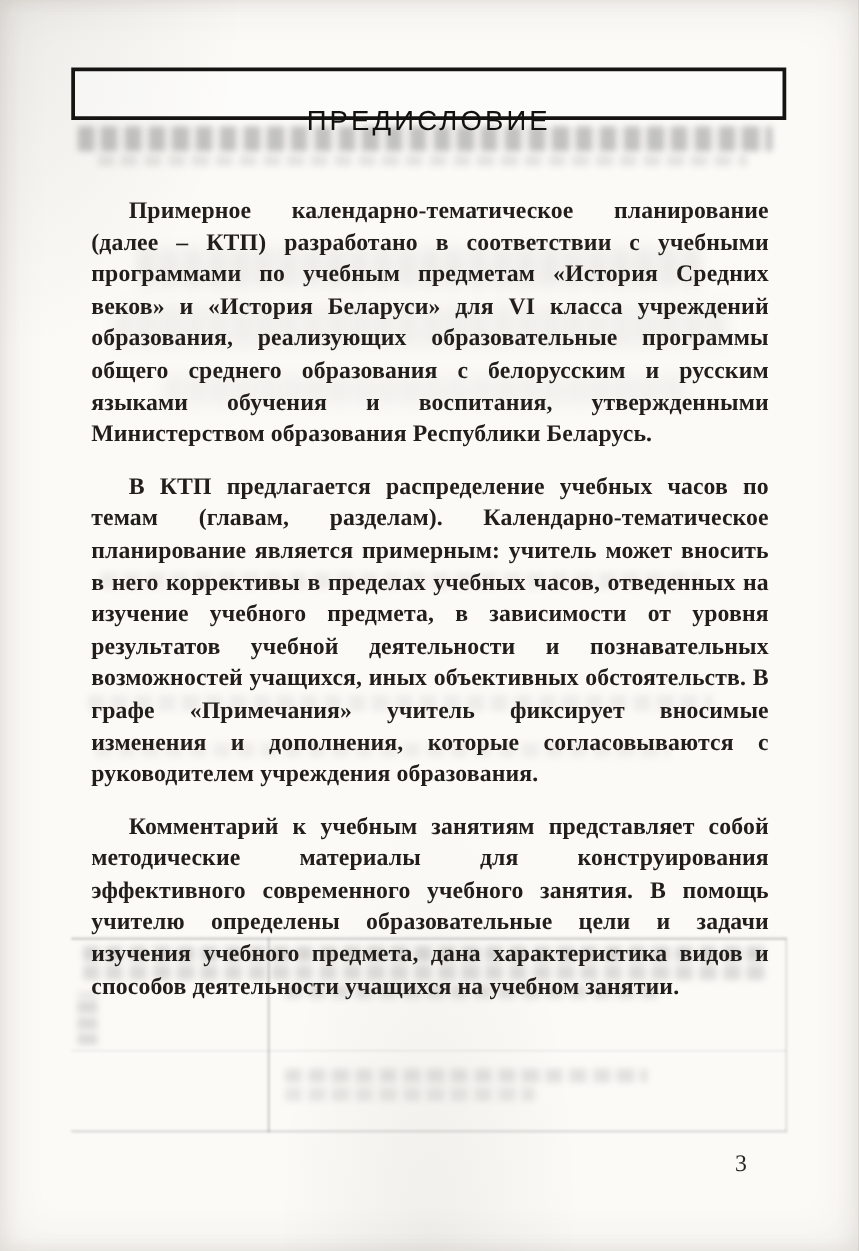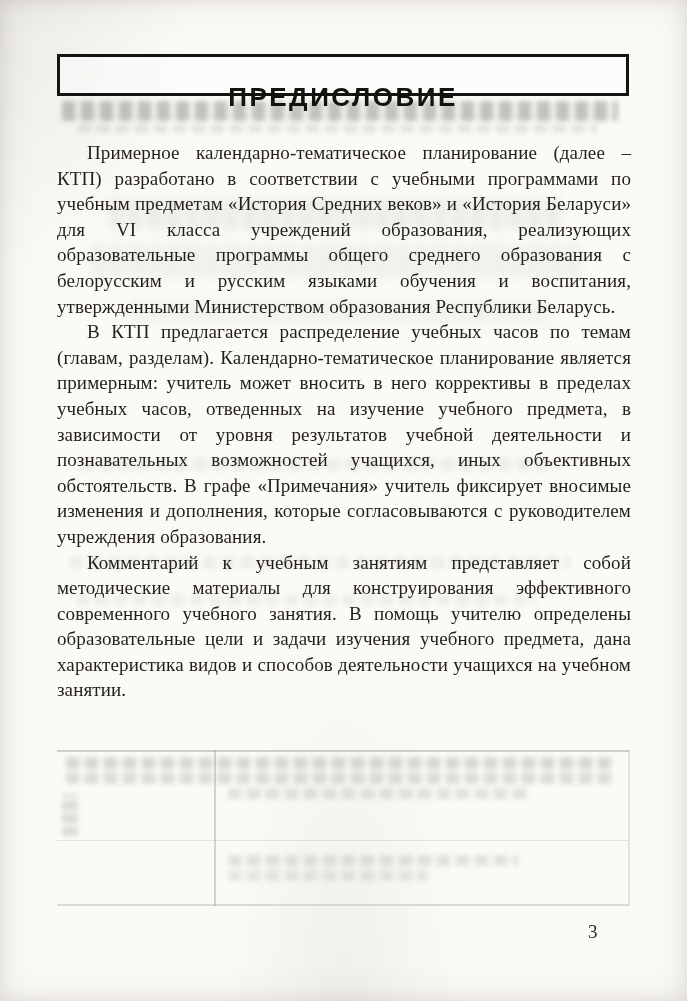--- a/index.html
+++ b/index.html
@@ -33,41 +33,41 @@
     box-sizing: border-box;
     border: 3px solid #151413;
     display: flex;
     align-items: center;
     justify-content: center;
     background: rgba(255,255,255,0.35);
     z-index: 3;
   }
   .title-box .title {
     font-family: "Liberation Sans", sans-serif;
-    font-weight: 700;
-    font-size: 26px;
+    font-weight: 400;
+    font-size: 22px;
     letter-spacing: 2.5px;
     color: #14120f;
     margin-top: 44px;
   }
 
   .body {
     position: absolute;
     left: 57px;
     top: 140px;
     width: 574px;
     z-index: 2;
   }
   .body p {
-    margin: 0;
+    margin: 16px;
     text-indent: 30px;
     text-align: justify;
     font-size: 19px;
     line-height: 25.6px;
-    font-weight: 400;
+    font-weight: 700;
     letter-spacing: 0.1px;
     color: #221f1b;
   }
 
   .pagenum {
     position: absolute;
     left: 588px;
     top: 921px;
     font-size: 19px;
     font-weight: 400;

